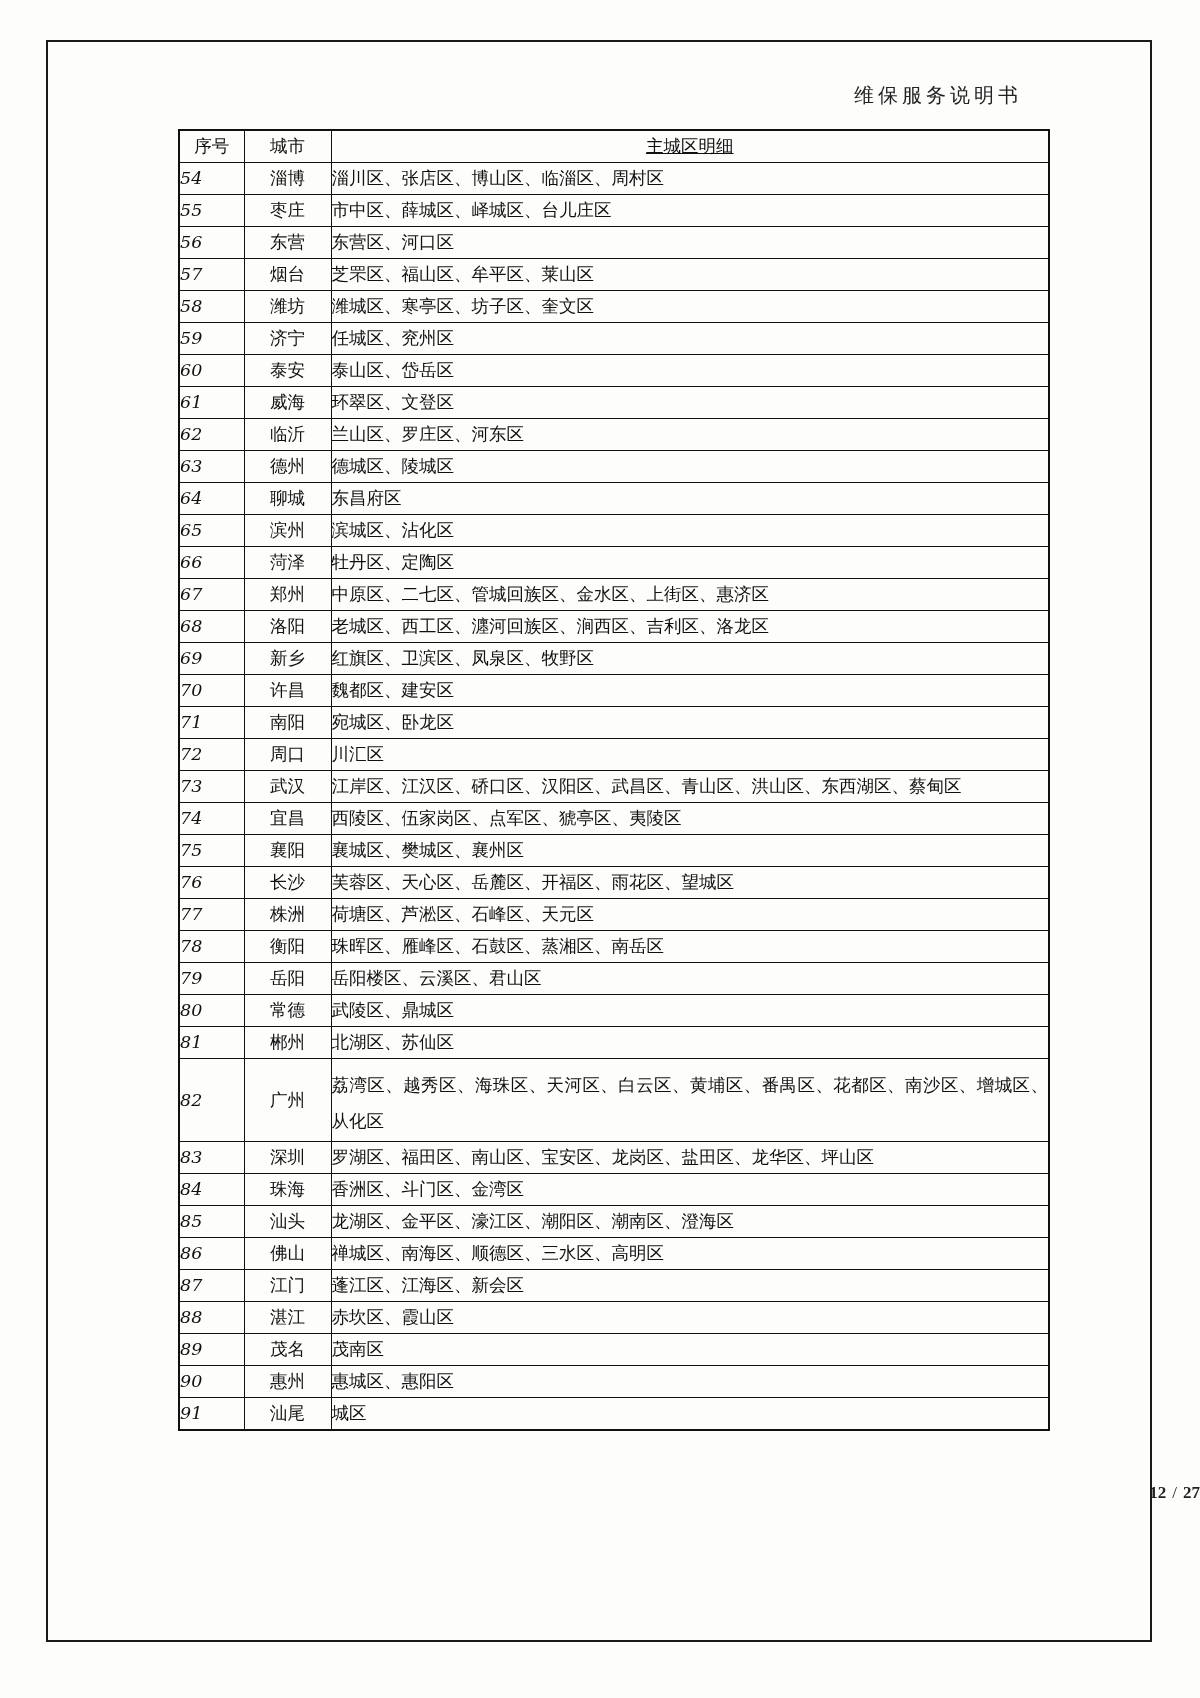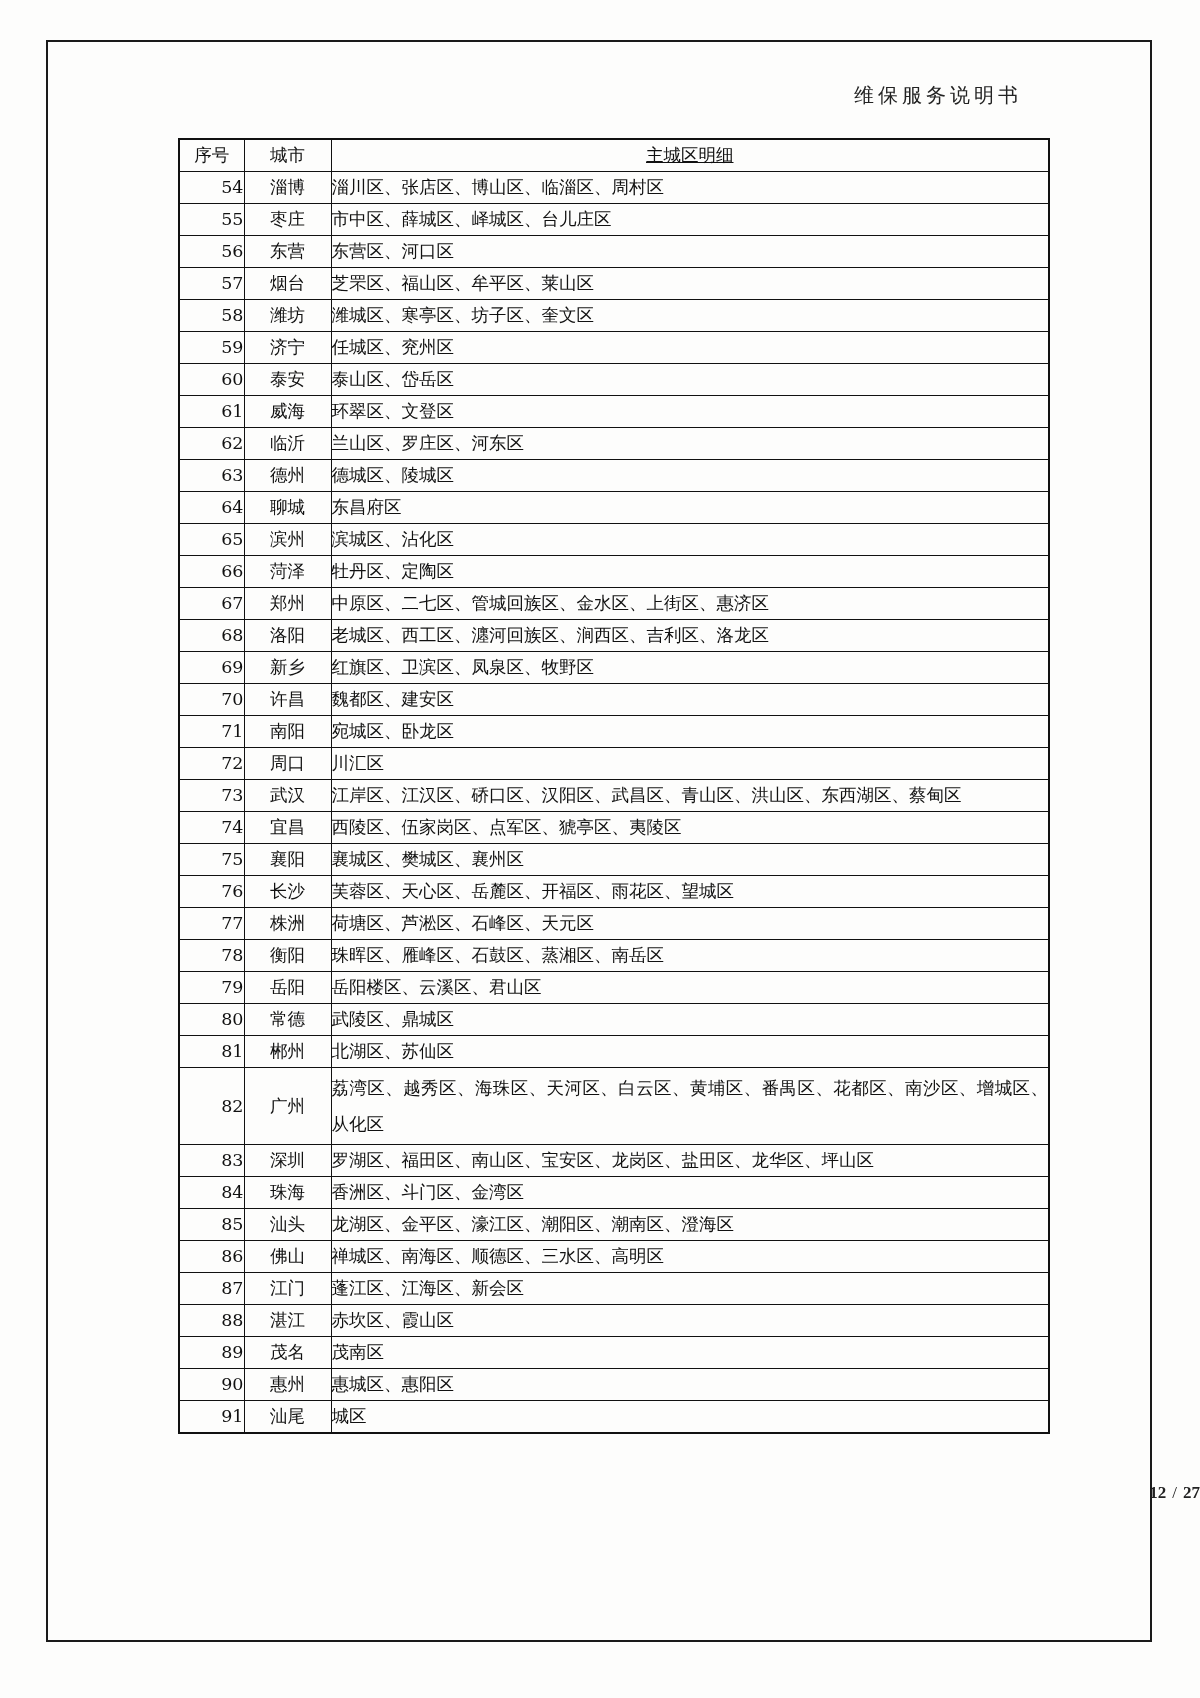--- a/index.html
+++ b/index.html
@@ -32,21 +32,21 @@
     left: 0;
     width: 1022px;
     text-align: right;
     font-size: 20px;
     letter-spacing: 4px;
     color: #222;
   }
   table.city-table {
     position: absolute;
     left: 178px;
-    top: 138px;
+    top: 129px;
     width: 870px;
     border-collapse: collapse;
     table-layout: fixed;
     font-size: 17.5px;
     color: #111;
   }
   table.city-table col.col-no   { width: 65px; }
   table.city-table col.col-city { width: 87px; }
   table.city-table col.col-districts { width: 718px; }
   table.city-table th,
@@ -55,33 +55,34 @@
     padding: 0;
     line-height: 31px;
     font-weight: normal;
     vertical-align: middle;
     overflow: hidden;
   }
   table.city-table { border: 2px solid #111; }
   th.h-no, th.h-city { text-align: center; }
   th.h-districts { text-align: center; text-decoration: underline; }
   td.c-no {
-    text-align: right;
+    text-align: left;
     padding-left: 16px;
     font-family: "DejaVu Serif", "Liberation Serif", serif;
+    font-style: italic;
   }
   td.c-city { text-align: center; }
   td.c-districts {
     text-align: justify;
     text-justify: inter-ideograph;
     padding-left: 14px;
     padding-right: 6px;
     line-height: 31px;
   }
-  td.c-districts.multiline { line-height: 36px; padding-top: 2px; padding-bottom: 2px; }
+  td.c-districts.multiline { line-height: 36px; padding-top: 8px; padding-bottom: 2px; }
   .doc-footer {
     position: absolute;
     top: 1483px;
     left: 0;
     width: 1200px;
     text-align: right;
     font-size: 17px;
     font-weight: bold;
     color: #222;
     font-family: "Liberation Serif", "DejaVu Serif", serif;

